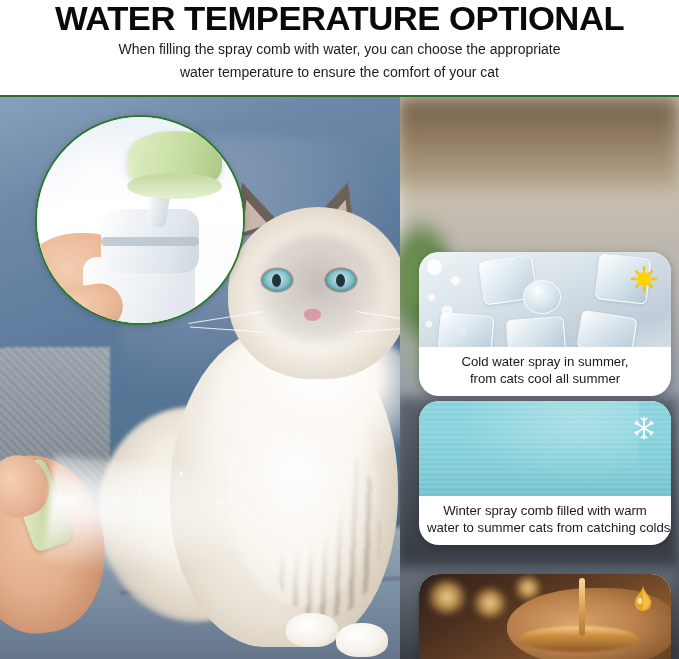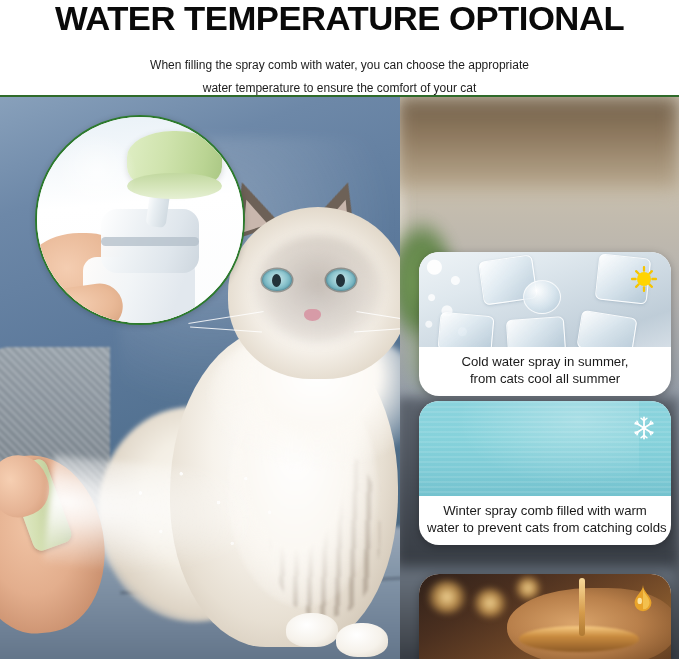--- a/index.html
+++ b/index.html
@@ -23,23 +23,22 @@
     font-family:"Liberation Sans", sans-serif;
     font-weight:bold; font-size:34px; line-height:36px;
     letter-spacing:-0.5px;
     color:#0a0a0a;
     transform: scaleX(1.02); transform-origin: center top;
     white-space:nowrap;
   }
   .subtitle {
     position:absolute; left:28px; top:38px; width:623px;
     text-align:center;
-    font-size:12px; line-height:23px;
+    font-size:14px; line-height:23px;
     color:#1c1c1c;
-    margin-top:16px;
   }
   .sub-line { display:block; }
   .divider {
     position:absolute; left:0; top:95px; width:679px; height:2px;
     background:#2f6b2a;
   }
 
   
   .stage {
     position:absolute; left:0; top:97px; width:679px; height:562px;
@@ -538,21 +537,21 @@
             <line x1="8.6" y1="20.8" x2="5" y2="21.2"></line>
               <line x1="8.6" y1="20.8" x2="7.4" y2="24.4"></line>
             <line x1="23.4" y1="11.2" x2="27" y2="10.8"></line>
               <line x1="23.4" y1="11.2" x2="24.6" y2="7.6"></line>
           </g>
           <circle cx="16" cy="16" r="2.6" fill="#FFFFFF"></circle>
         </svg>
       </div>
       <div class="card-cap">
         <span class="cap-line">Winter spray comb filled with warm</span>
-        <span class="cap-line">water to prevent cats from catching colds</span>
+        <span class="cap-line">water to summer cats from catching colds</span>
       </div>
     </div>
 
     <div class="card card-3">
       <div class="card-img">
         <div class="img-oil"></div>
         <div class="candle" style="left:8px; top:6px; width:40px; height:34px;"></div>
         <div class="candle" style="left:54px; top:14px; width:34px; height:30px;"></div>
         <div class="candle" style="left:96px; top:2px; width:26px; height:24px;"></div>
         <div class="oil-palm"></div>

